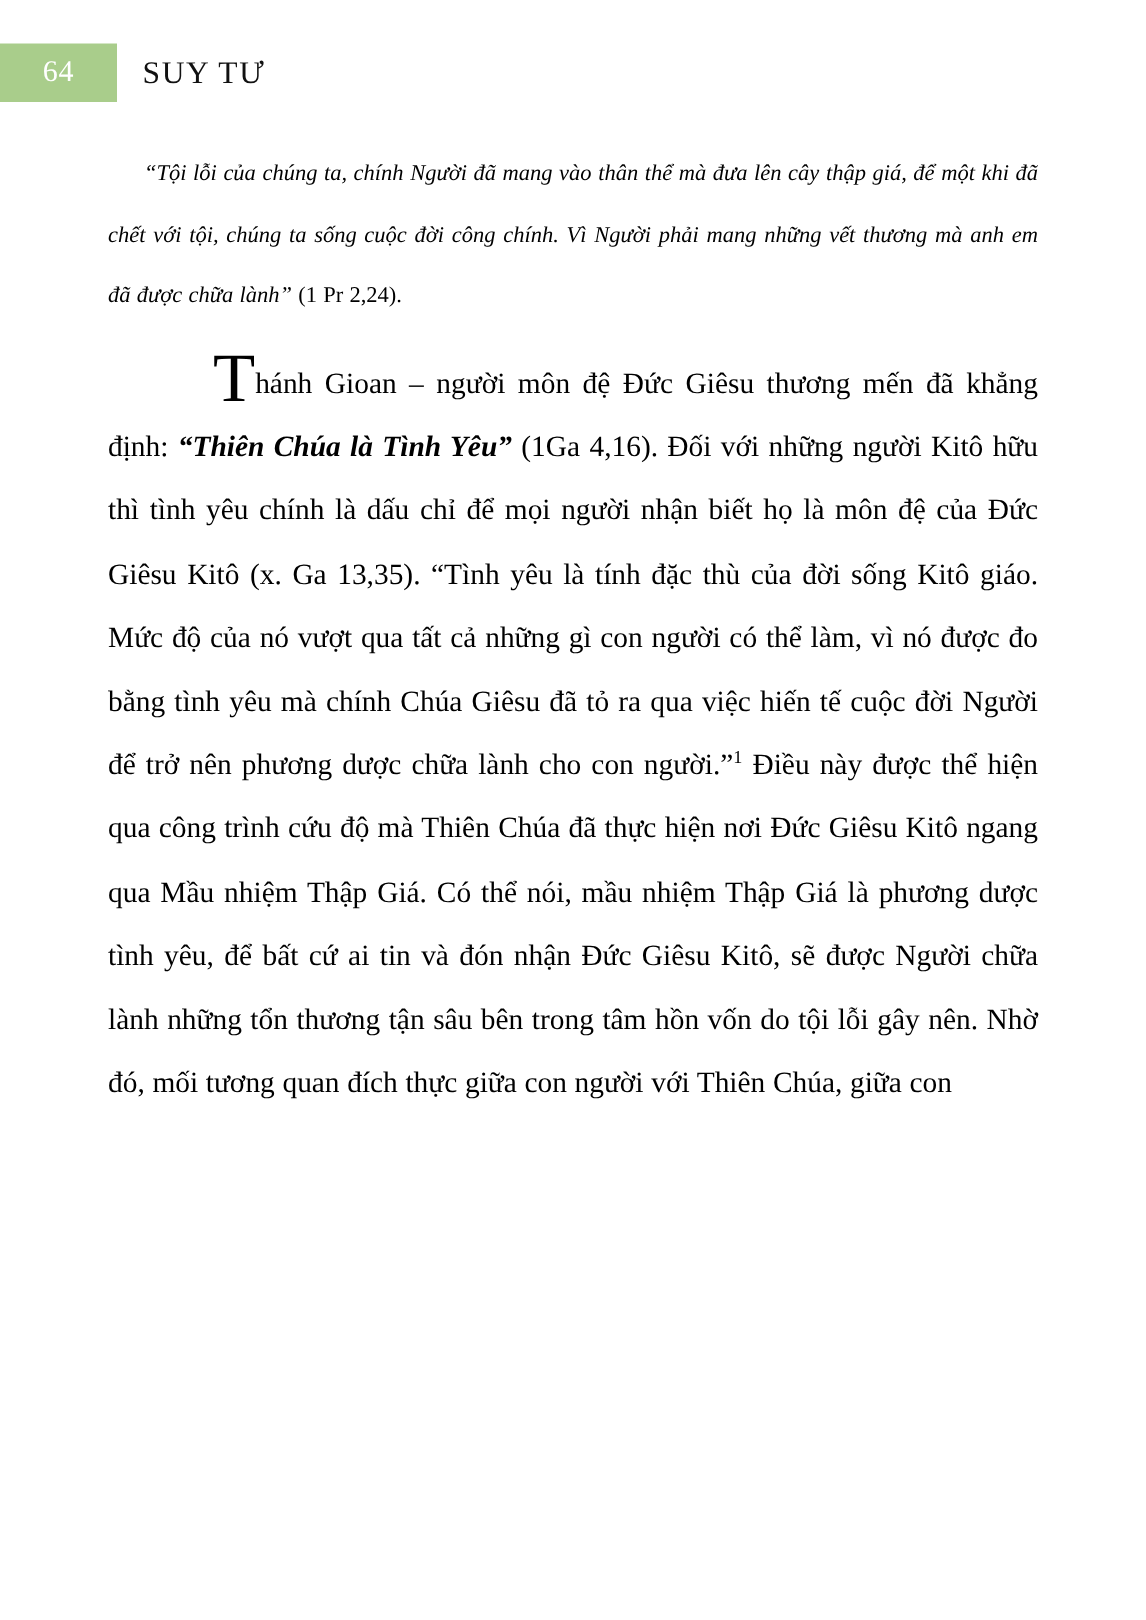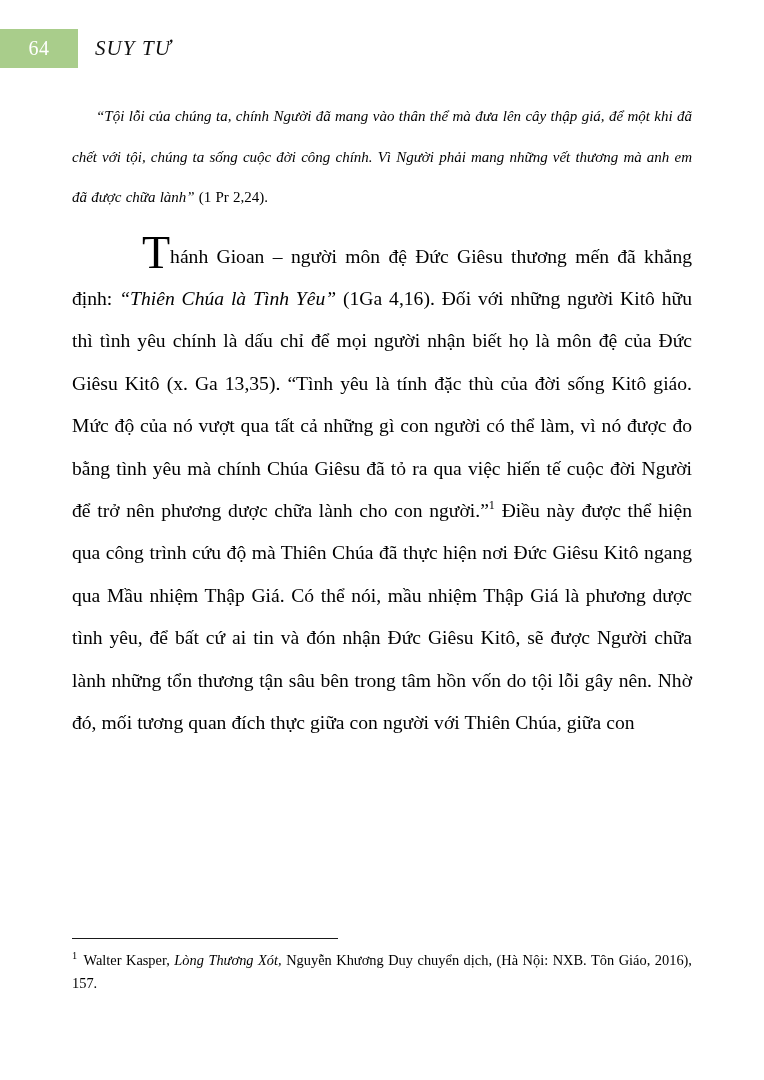--- a/index.html
+++ b/index.html
@@ -55,21 +55,20 @@
   }
   .head-title {
     position: absolute;
     left: 95px;
     top: 2px;
     font-size: 21px;
     line-height: 34px;
     letter-spacing: 1.1px;
     color: #111111;
     white-space: nowrap;
-    font-style: italic;
   }
 
   
   .text-column {
     position: absolute;
     left: 72px;
     top: 96px;
     width: 620px;
   }
 
@@ -100,20 +99,21 @@
     width: 70px;
   }
   .dropcap {
     font-size: 46px;
     line-height: 0;
     vertical-align: -5px;
     letter-spacing: 0px;
   }
   .italic-title {
     font-style: italic;
+    font-weight: bold;
   }
   sup.fn-ref {
     font-size: 0.62em;
     vertical-align: super;
     line-height: 0;
   }
 
   
   .footnote-area {
     position: absolute;
@@ -162,20 +162,14 @@
     <p class="block-quote">
       <span>“Tội lỗi của chúng ta, chính Người đã mang vào thân thể mà đưa lên cây thập giá, để một khi đã chết với tội, chúng ta sống cuộc đời công chính. Vì Người phải mang những vết thương mà anh em đã được chữa lành”</span><span class="ref"> (1 Pr 2,24).</span>
     </p>
 
     <p class="body-para">
       <span class="lead-indent"></span><span class="dropcap">T</span><span>hánh Gioan – người môn đệ Đức Giêsu thương mến đã khẳng định: </span><span class="italic-title">“Thiên Chúa là Tình Yêu”</span><span> (1Ga 4,16). Đối với những người Kitô hữu thì tình yêu chính là dấu chỉ để mọi người nhận biết họ là môn đệ của Đức Giêsu Kitô (x. Ga 13,35). “Tình yêu là tính đặc thù của đời sống Kitô giáo. Mức độ của nó vượt qua tất cả những gì con người có thể làm, vì nó được đo bằng tình yêu mà chính Chúa Giêsu đã tỏ ra qua việc hiến tế cuộc đời Người để trở nên phương dược chữa lành cho con người.”</span><sup class="fn-ref">1</sup><span> Điều này được thể hiện qua công trình cứu độ mà Thiên Chúa đã thực hiện nơi Đức Giêsu Kitô ngang qua Mầu nhiệm Thập Giá. Có thể nói, mầu nhiệm Thập Giá là phương dược tình yêu, để bất cứ ai tin và đón nhận Đức Giêsu Kitô, sẽ được Người chữa lành những tổn thương tận sâu bên trong tâm hồn vốn do tội lỗi gây nên. Nhờ đó, mối tương quan đích thực giữa con người với Thiên Chúa, giữa con</span>
     </p>
 
   </div>
 
-  <div class="footnote-area">
-    <div class="footnote-rule"></div>
-    <p class="footnote-text">
-      <sup class="fn-num">1</sup><span> Walter Kasper, </span><span class="italic-title">Lòng Thương Xót,</span><span> Nguyễn Khương Duy chuyển dịch, (Hà Nội: NXB. Tôn Giáo, 2016), 157.</span>
-    </p>
-  </div>
 
 </div>
 
 </body></html>

